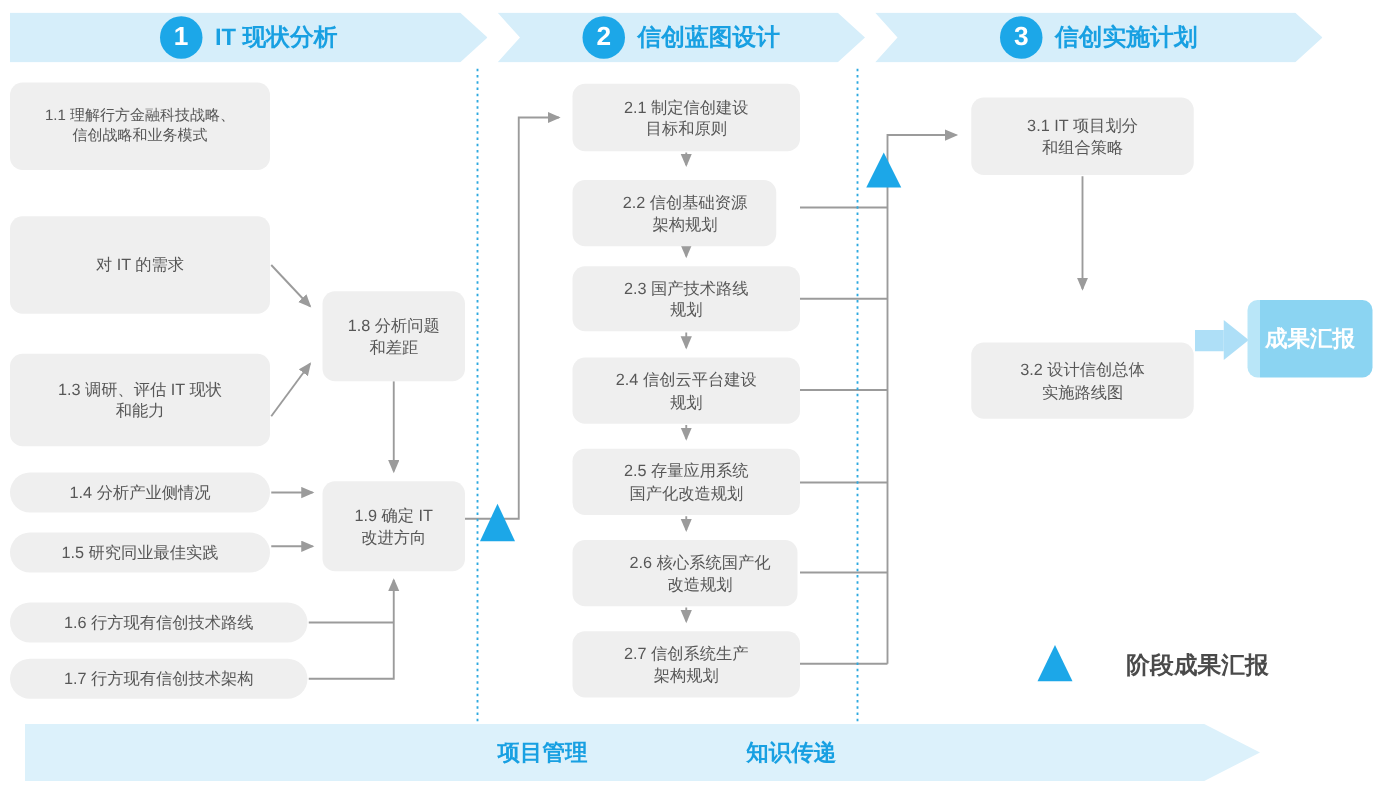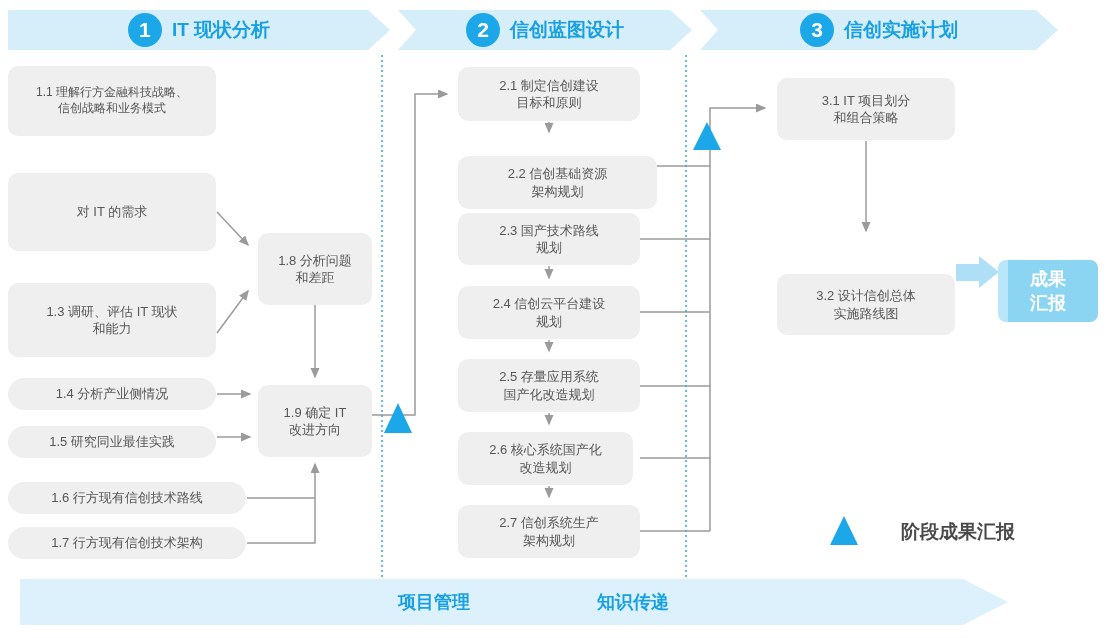--- a/index.html
+++ b/index.html
@@ -13,21 +13,21 @@
   .banner-title{color:#18a0e2;font-weight:bold;font-size:19px;white-space:nowrap;}
   .box{position:absolute;background:#efefef;color:#575757;z-index:2;border-radius:10px;
        display:flex;flex-direction:column;align-items:center;justify-content:center;
        text-align:center;font-size:13px;line-height:1.32;}
   .box span{white-space:nowrap;}
   .pill{border-radius:16px;}
   .fs15{font-size:12px;}
   .output{position:absolute;left:998px;top:240px;width:100px;height:62px;z-index:2;border-radius:8px;
           background:linear-gradient(90deg,#b9e6f8 0px,#b9e6f8 10px,#8bd4f2 10px);
           color:#fff;font-weight:bold;font-size:18px;line-height:1.35;
-          display:flex;flex-direction:column;align-items:center;justify-content:center;margin-top:20px;}
+          display:flex;align-items:center;justify-content:center;}
   .fat-arrow-body{position:absolute;left:956px;top:264px;width:23px;height:17px;background:#aedff7;z-index:2;}
   .fat-arrow-head{position:absolute;left:979px;top:256px;width:0;height:0;z-index:2;
           border-left:20px solid #aedff7;border-top:16px solid transparent;border-bottom:16px solid transparent;}
   .footer{position:absolute;left:20px;top:579px;width:988px;height:46px;background:#dcf1fb;z-index:2;
           clip-path:polygon(0 0,calc(100% - 45px) 0,100% 50%,calc(100% - 45px) 100%,0 100%);}
   .footer-label{position:absolute;top:50%;transform:translateY(-50%);color:#18a0e2;
           font-weight:bold;font-size:18px;white-space:nowrap;}
   .legend-label{position:absolute;left:868px;top:519px;z-index:2;color:#4a4a4a;
           font-weight:bold;font-size:19px;white-space:nowrap;padding-left:33px;}
 </style>
@@ -117,37 +117,37 @@
   </div>
   <div class="box" style="left:258px;top:385px;width:114px;height:72px;">
     <span>1.9 确定 IT</span>
     <span>改进方向</span>
   </div>
 
   <div class="box" style="left:458px;top:67px;width:182px;height:54px;">
     <span>2.1 制定信创建设</span>
     <span>目标和原则</span>
   </div>
-  <div class="box" style="left:458px;top:156px;width:199px;height:53px;">
+  <div class="box" style="left:458px;top:144px;width:146px;height:53px;padding-left:17px;">
     <span>2.2 信创基础资源</span>
     <span>架构规划</span>
   </div>
   <div class="box" style="left:458px;top:213px;width:182px;height:52px;">
     <span>2.3 国产技术路线</span>
     <span>规划</span>
   </div>
   <div class="box" style="left:458px;top:286px;width:182px;height:53px;">
     <span>2.4 信创云平台建设</span>
     <span>规划</span>
   </div>
   <div class="box" style="left:458px;top:359px;width:182px;height:53px;">
     <span>2.5 存量应用系统</span>
     <span>国产化改造规划</span>
   </div>
-  <div class="box" style="left:458px;top:432px;width:175px;height:53px;">
+  <div class="box" style="left:458px;top:432px;width:156px;height:53px;padding-left:24px;">
     <span>2.6 核心系统国产化</span>
     <span>改造规划</span>
   </div>
   <div class="box" style="left:458px;top:505px;width:182px;height:53px;">
     <span>2.7 信创系统生产</span>
     <span>架构规划</span>
   </div>
 
   <div class="box" style="left:777px;top:78px;width:178px;height:62px;">
     <span>3.1 IT 项目划分</span>

